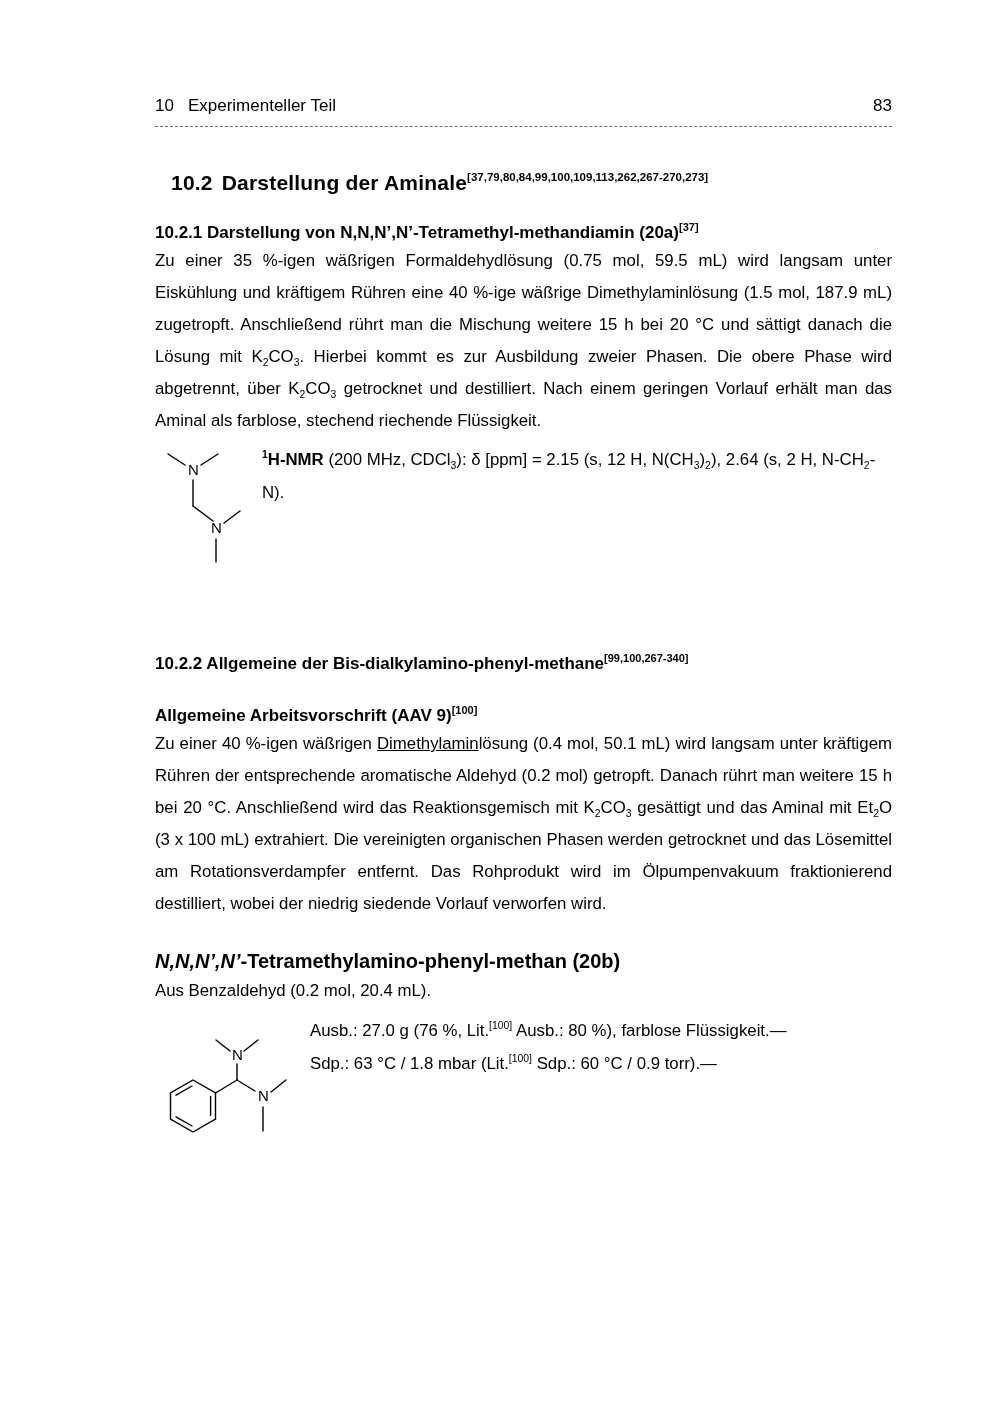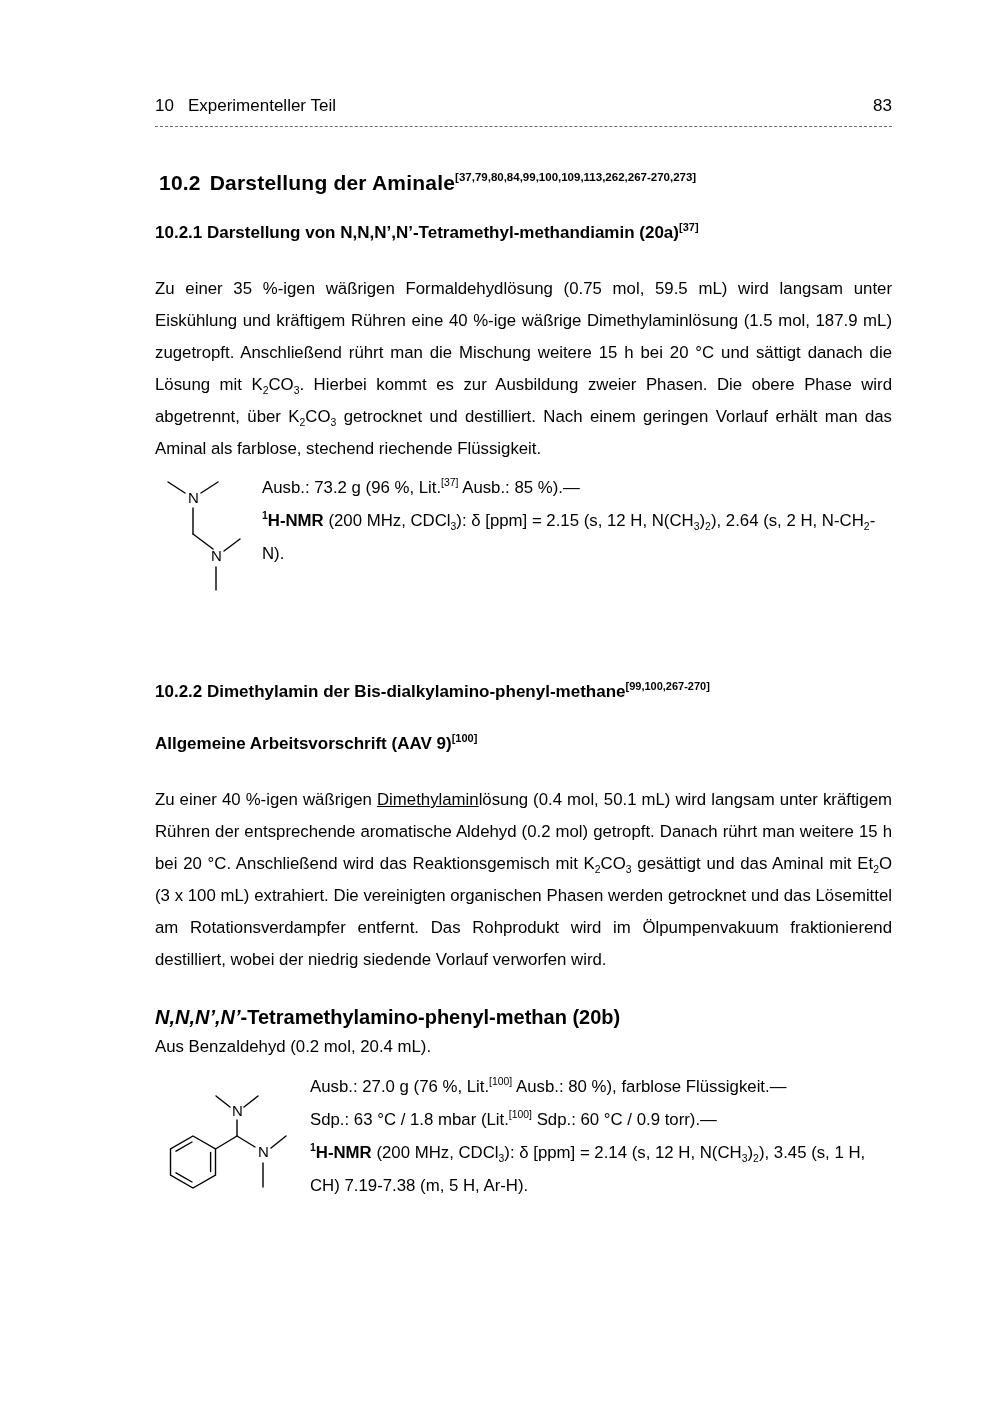--- a/index.html
+++ b/index.html
@@ -29,42 +29,42 @@
     height: 0;
     border-bottom: 1.5px dashed #6b6b6b;
     margin-top: 9px;
   }
   sup { font-size: 0.62em; vertical-align: super; line-height: 0; }
   sub { font-size: 0.62em; vertical-align: sub; line-height: 0; }
 
   .h-section {
     font-size: 21px;
     font-weight: bold;
-    margin: 44px 0 0 4px;
+    margin: 44px 0 0 16px;
     letter-spacing: 0.2px;
   }
   .h-section .sec-num { margin-right: 9px; }
   .refs-sup {
     font-weight: bold;
     font-size: 11.5px;
     vertical-align: 9px;
     letter-spacing: 0;
   }
   .h-sub {
     font-size: 17px;
     font-weight: bold;
     margin: 26px 0 0 0;
   }
   .h-sub .refs-sup { font-size: 11px; vertical-align: 7px; }
 
   .body-p {
     font-size: 16.8px;
     line-height: 32px;
     text-align: justify;
-    margin: 30px 0 0 0;
+    margin: 2px 0 0 0;
   }
   .gap-large { height: 58px; }
 
   .spec-row { display: flex; margin-top: 6px; align-items: flex-start; }
   .structure-box { flex: 0 0 auto; }
   .structure-box svg { display: block; }
   .struct-stroke { stroke: #000; stroke-width: 1.4; fill: none; stroke-linecap: round; }
   .atom-label {
     font-family: "Liberation Sans", sans-serif;
     font-size: 15px;
@@ -115,29 +115,28 @@
           <line class="struct-stroke" x1="38" y1="37" x2="38" y2="63"></line>
 
           <line class="struct-stroke" x1="38" y1="63" x2="58" y2="78"></line>
           <text class="atom-label" x="56" y="90">N</text>
 
           <line class="struct-stroke" x1="69" y1="80" x2="85" y2="68"></line>
           <line class="struct-stroke" x1="61" y1="96" x2="61" y2="119"></line>
         </svg>
       </div>
       <div class="spec-text">
-        <p>Ausb.: 73.2 g (96 %, Lit.<sup>[37]</sup> Ausb.: 85 %).—</p>
         <p><b><sup>1</sup>H-NMR</b> (200 MHz, CDCl<sub>3</sub>): δ [ppm] = 2.15 (s, 12 H, N(CH<sub>3</sub>)<sub>2</sub>), 2.64 (s, 2 H, N-CH<sub>2</sub>-N).</p>
       </div>
     </div>
 
     <div class="gap-large"></div>
 
     <h2 class="h-sub">
-      <span>10.2.2 Dimethylamin der Bis-dialkylamino-phenyl-methane</span><span class="refs-sup">[99,100,267-270]</span>
+      <span>10.2.2 Allgemeine der Bis-dialkylamino-phenyl-methane</span><span class="refs-sup">[99,100,267-340]</span>
     </h2>
 
     <h2 class="h-sub" style="margin-top:30px;">
       <span>Allgemeine Arbeitsvorschrift (AAV 9)</span><span class="refs-sup">[100]</span>
     </h2>
 
     <p class="body-p">Zu einer 40 %-igen wäßrigen <u>Dimethylamin</u>lösung (0.4 mol, 50.1 mL) wird langsam unter kräftigem Rühren der entsprechende aromatische Aldehyd (0.2 mol) getropft. Danach rührt man weitere 15 h bei 20 °C. Anschließend wird das Reaktionsgemisch mit K<sub>2</sub>CO<sub>3</sub> gesättigt und das Aminal mit Et<sub>2</sub>O (3 x 100 mL) extrahiert. Die vereinigten organischen Phasen werden getrocknet und das Lösemittel am Rotationsverdampfer entfernt. Das Rohprodukt wird im Ölpumpenvakuum fraktionierend destilliert, wobei der niedrig siedende Vorlauf verworfen wird.</p>
 
     <h3 class="compound-name"><i>N,N,N’,N’</i>-Tetramethylamino-phenyl-methan (20b)</h3>
     <p class="compound-source">Aus Benzaldehyd (0.2 mol, 20.4 mL).</p>
@@ -162,18 +161,17 @@
           <line class="struct-stroke" x1="82" y1="66" x2="100" y2="77"></line>
           <text class="atom-label" x="103" y="87">N</text>
 
           <line class="struct-stroke" x1="116" y1="78" x2="131" y2="66"></line>
           <line class="struct-stroke" x1="108" y1="93" x2="108" y2="117"></line>
         </svg>
       </div>
       <div class="spec-text">
         <p>Ausb.: 27.0 g (76 %, Lit.<sup>[100]</sup> Ausb.: 80 %), farblose Flüssigkeit.—</p>
         <p>Sdp.: 63 °C / 1.8 mbar (Lit.<sup>[100]</sup> Sdp.: 60 °C / 0.9 torr).—</p>
-        <p><b><sup>1</sup>H-NMR</b> (200 MHz, CDCl<sub>3</sub>): δ [ppm] = 2.14 (s, 12 H, N(CH<sub>3</sub>)<sub>2</sub>), 3.45 (s, 1 H, CH) 7.19-7.38 (m, 5 H, Ar-H).</p>
       </div>
     </div>
 
   </div>
 </div>
 
 </body></html>

